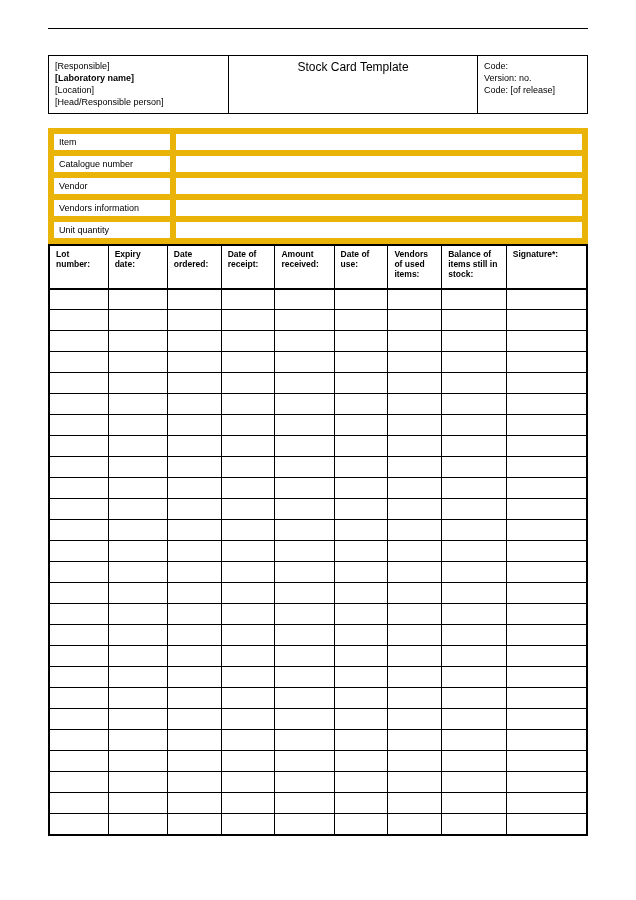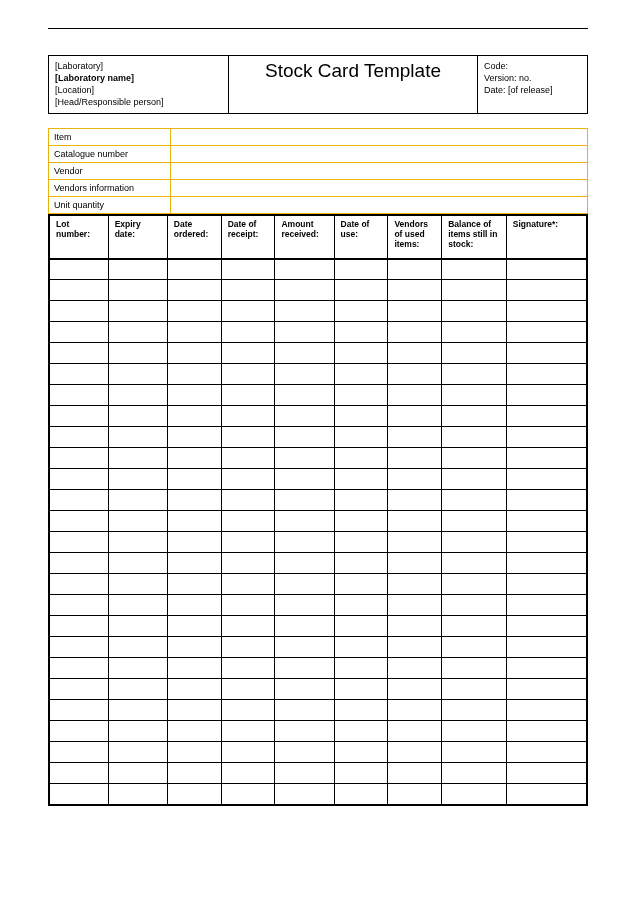--- a/index.html
+++ b/index.html
@@ -30,37 +30,37 @@
       padding: 4px 6px;
       vertical-align: top;
     }
     .header-left {
       width: 180px;
       line-height: 1.35;
     }
     .header-center {
       text-align: center;
       vertical-align: middle;
-      font-size: 19px;
+      font-size: 12px;
       font-weight: normal;
     }
     .header-right {
       width: 110px;
       line-height: 1.35;
     }
     .bold {
       font-weight: bold;
     }
     .info-table {
       width: 100%;
       border-collapse: collapse;
       font-size: 9px;
     }
     .info-table td {
-      border: 1px solid #eab308;
+      border: 6px solid #eab308;
       padding: 3px 5px;
       height: 16px;
     }
     .info-label {
       width: 122px;
     }
     .main-table {
       width: 100%;
       border-collapse: collapse;
       font-size: 8.5px;
@@ -107,30 +107,30 @@
   </style>
 </head>
 <body>
 
 <div class="top-rule"></div>
 
 <table class="header-table">
   <tbody>
       <tr>
     <td class="header-left">
-      <div>[Laboratory]</div>
+      <div>[Responsible]</div>
       <div class="bold">[Laboratory name]</div>
       <div>[Location]</div>
       <div>[Head/Responsible person]</div>
     </td>
     <td class="header-center">Stock Card Template</td>
     <td class="header-right">
       <div>Code:</div>
       <div>Version: no.</div>
-      <div>Date: [of release]</div>
+      <div>Code: [of release]</div>
     </td>
   </tr>
 </tbody>
   </table>
 
 <table class="info-table">
   <tbody>
       <tr>
     <td class="info-label">Item</td>
     <td></td>

